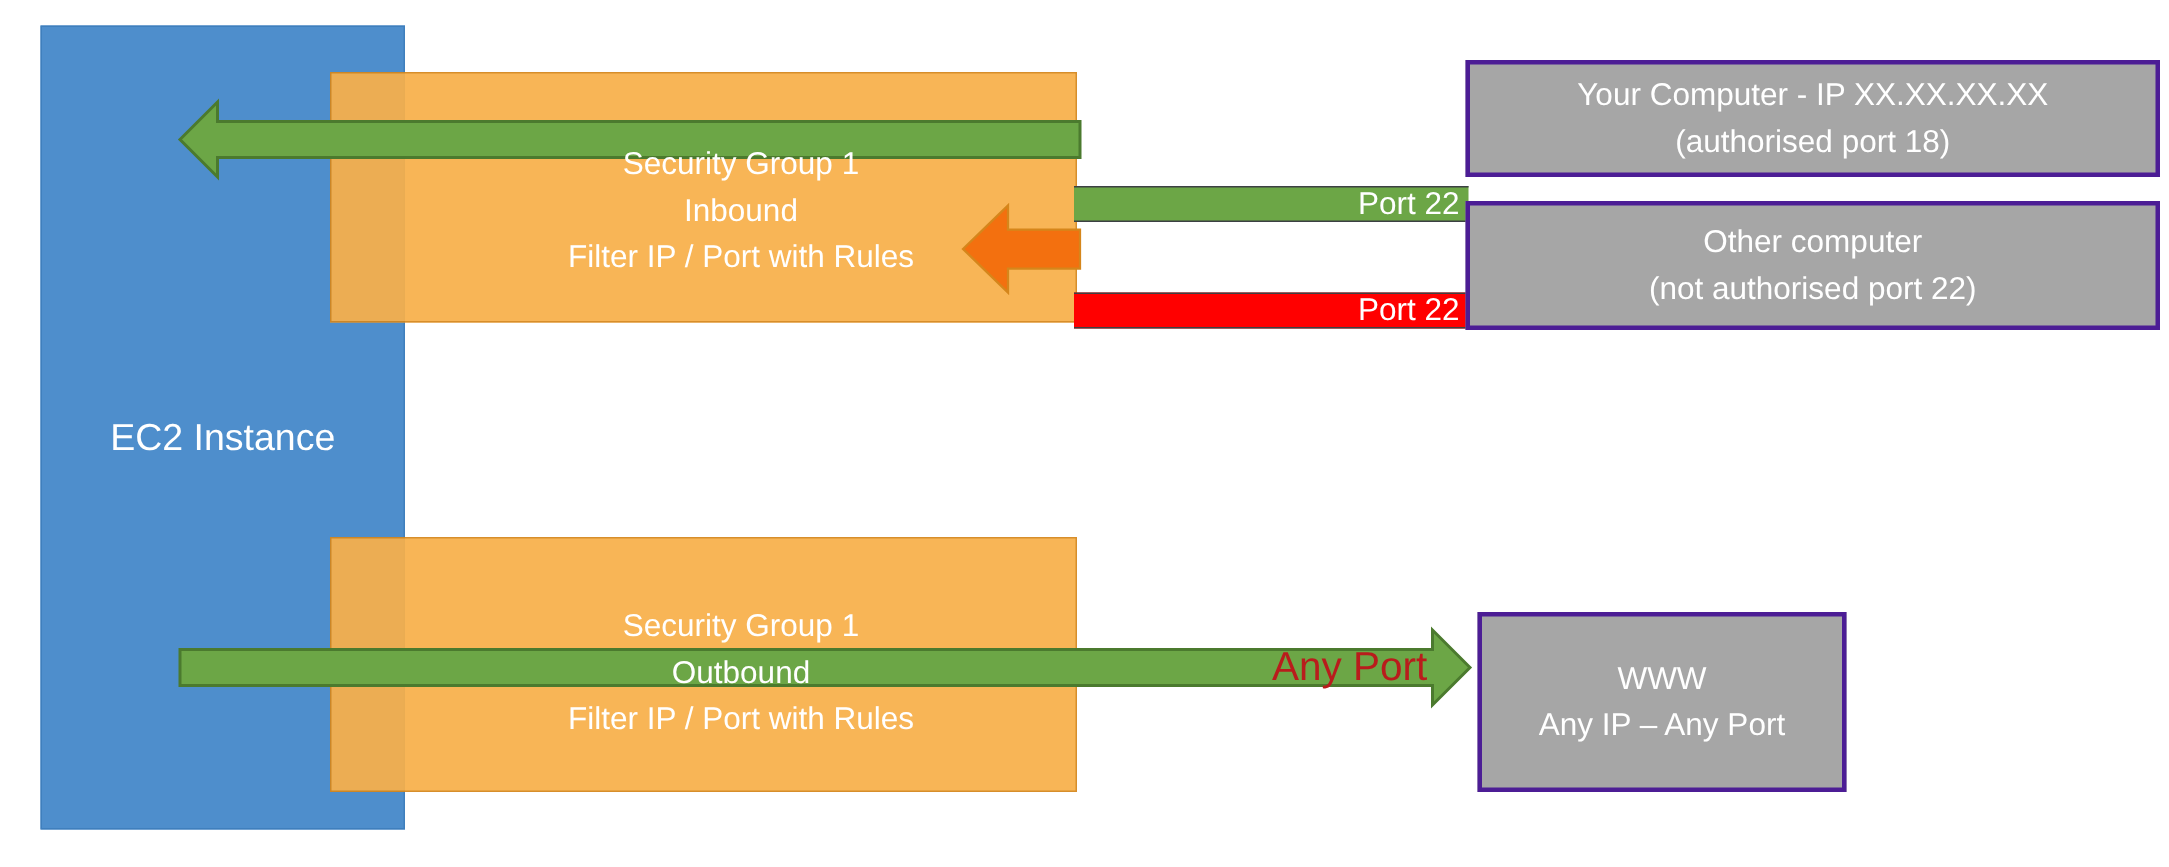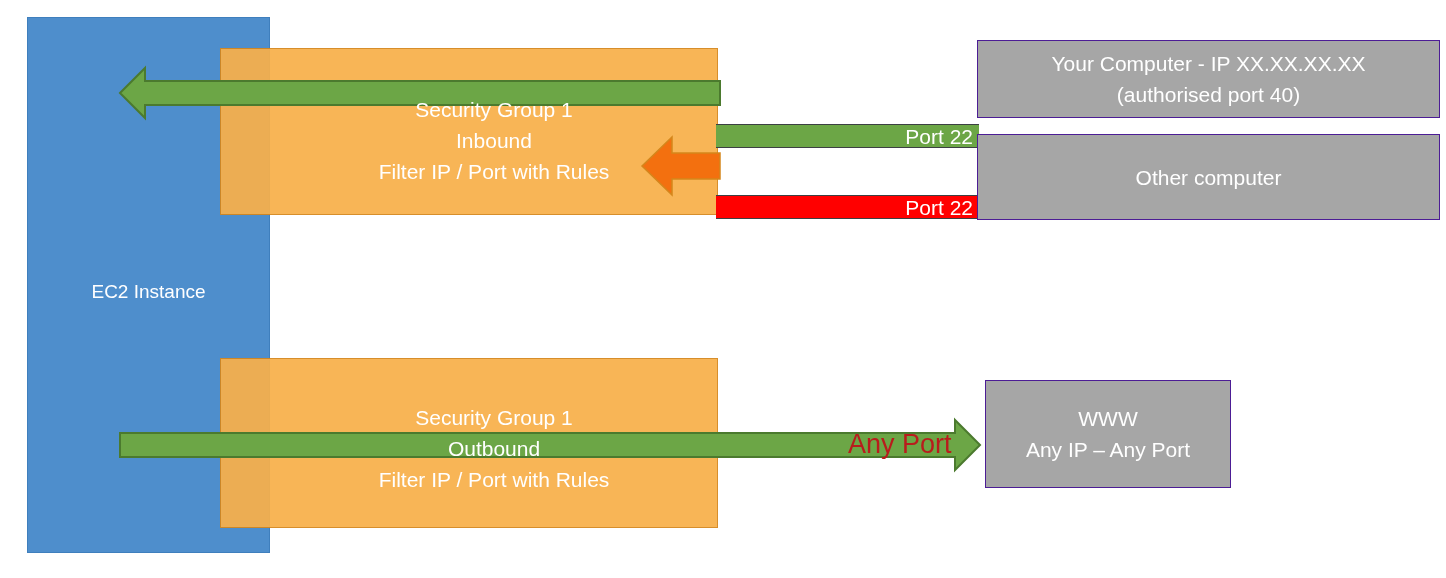--- a/index.html
+++ b/index.html
@@ -29,21 +29,21 @@
     border: 1px solid #3f7fbd;
     box-sizing: border-box;
     z-index: 1;
   }
   .ec2-label {
     left: 27px;
     top: 250px;
     width: 243px;
     text-align: center;
     color: #ffffff;
-    font-size: 19px;
+    font-size: 25px;
     line-height: 28px;
     z-index: 6;
     white-space: pre-line;
   }
 
   
   .sg-box {
     background: #F8B04A;
     border: 1px solid #D5861B;
     box-sizing: border-box;
@@ -124,35 +124,35 @@
     font-size: 27px;
     line-height: 21px;
     white-space: nowrap;
     z-index: 8;
   }
   .label-anyport { left: 848px; top: 434px; }
 
   
   .gray-box {
     background: #A6A6A6;
-    border: 1px solid #4c1d95;
+    border: 3px solid #4c1d95;
     box-sizing: border-box;
     color: #ffffff;
     font-size: 21px;
     line-height: 31px;
     text-align: center;
     display: flex;
     flex-direction: column;
     align-items: center;
     justify-content: center;
     z-index: 6;
   }
   .gray-your-computer { left: 977px; top: 40px;  width: 463px; height: 78px; }
   .gray-other-computer{ left: 977px; top: 134px; width: 463px; height: 86px; }
-  .gray-www           { left: 985px; top: 380px; width: 246px; height: 108px; }
+  .gray-www           { left: 985px; top: 408px; width: 246px; height: 120px; }
 
   .gray-line { display: block; }
 </style>
 </head>
 <body>
 
 <div id="canvas">
 
   <div class="abs ec2-box"></div>
   <div class="abs ec2-label">
@@ -192,25 +192,26 @@
   </div>
 
   <div class="abs sg-text sg-text-out">
     <div>Security Group 1</div>
     <div>Outbound</div>
     <div>Filter IP / Port with Rules</div>
   </div>
 
   <div class="abs gray-box gray-your-computer">
     <span class="gray-line">Your Computer - IP XX.XX.XX.XX</span>
-    <span class="gray-line">(authorised port 40)</span>
+    <span class="gray-line">(authorised port 18)</span>
   </div>
 
   <div class="abs gray-box gray-other-computer">
     <span class="gray-line">Other computer</span>
+    <span class="gray-line">(not authorised port 22)</span>
   </div>
 
   <div class="abs gray-box gray-www">
     <span class="gray-line">WWW</span>
     <span class="gray-line">Any IP – Any Port</span>
   </div>
 
 </div>
 
 </body></html>

